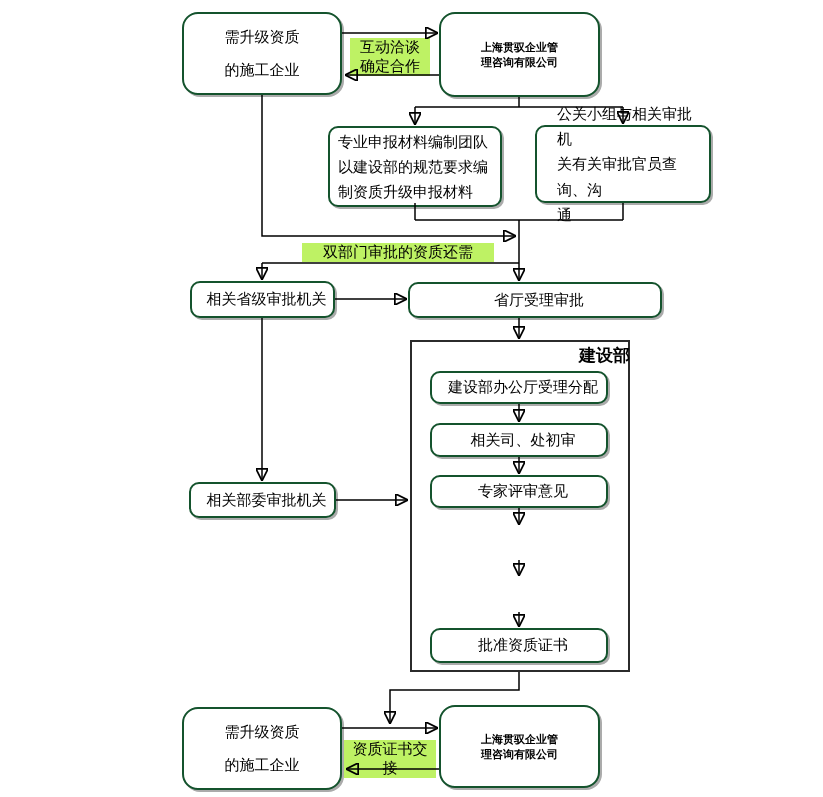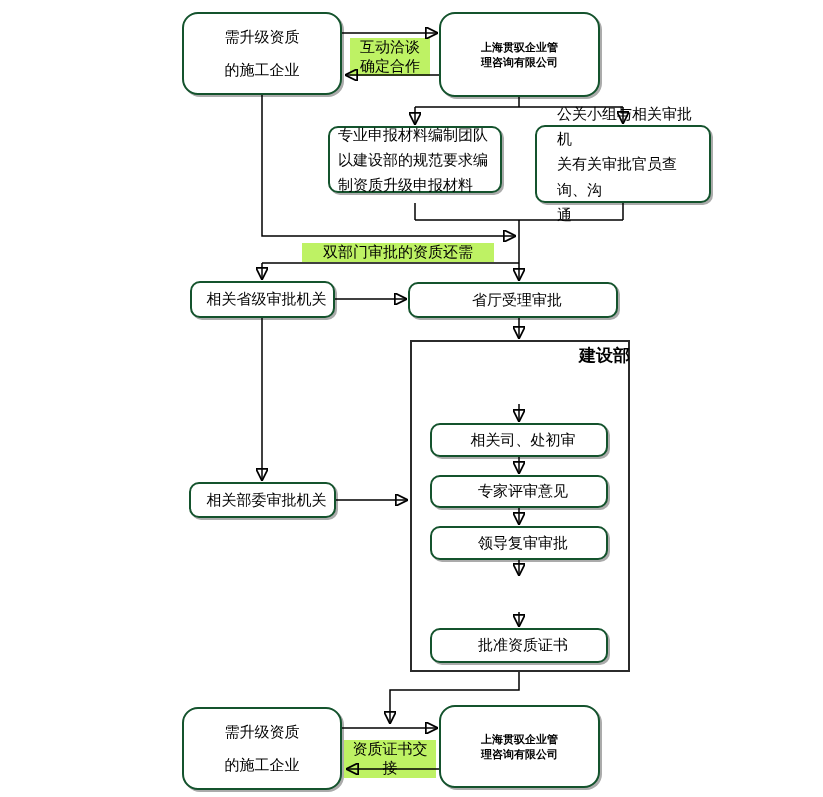--- a/index.html
+++ b/index.html
@@ -39,40 +39,40 @@
 
   <div class="rbox client" style="left:182px;top:12px;width:160px;height:83px;">需升级资质
 的施工企业</div>
 
   <div class="rbox company" style="left:439px;top:12px;width:161px;height:85px;">上海贯驭企业管
 理咨询有限公司</div>
 
   <div class="flow-label" style="left:350px;top:38px;width:80px;">互动洽谈
 确定合作</div>
 
-  <div class="rbox small left-align" style="left:328px;top:126px;width:174px;height:67px;">专业申报材料编制团队
+  <div class="rbox small left-align" style="left:328px;top:126px;width:174px;height:81px;">专业申报材料编制团队
 以建设部的规范要求编
 制资质升级申报材料</div>
 
   <div class="rbox small left-align" style="left:535px;top:125px;width:176px;height:78px;padding-left:20px;">公关小组与相关审批机
 关有关审批官员查询、沟
 通</div>
 
   <div class="flow-label" style="left:302px;top:243px;width:192px;">双部门审批的资质还需</div>
 
   <div class="rbox small" style="left:190px;top:281px;width:145px;height:37px;">相关省级审批机关</div>
 
-  <div class="rbox small" style="left:408px;top:282px;width:210px;height:36px;">省厅受理审批</div>
+  <div class="rbox small" style="left:408px;top:282px;width:254px;height:36px;">省厅受理审批</div>
 
   <div class="container-box" style="left:410px;top:340px;width:220px;height:332px;"></div>
   <div class="container-title" style="left:410px;top:344px;width:220px;">建设部</div>
 
+  <div class="rbox small" style="left:430px;top:371px;width:178px;height:33px;">建设部办公厅受理分配</div>
   <div class="rbox small" style="left:430px;top:423px;width:178px;height:34px;">相关司、处初审</div>
   <div class="rbox small" style="left:430px;top:475px;width:178px;height:33px;">专家评审意见</div>
-  <div class="rbox small" style="left:430px;top:526px;width:178px;height:34px;">领导复审审批</div>
   <div class="rbox small" style="left:189px;top:482px;width:147px;height:36px;">相关部委审批机关</div>
 
   <div class="rbox small" style="left:430px;top:628px;width:178px;height:35px;">批准资质证书</div>
 
   <div class="rbox client" style="left:182px;top:707px;width:160px;height:83px;">需升级资质
 的施工企业</div>
 
   <div class="rbox company" style="left:439px;top:705px;width:161px;height:83px;">上海贯驭企业管
 理咨询有限公司</div>
 

